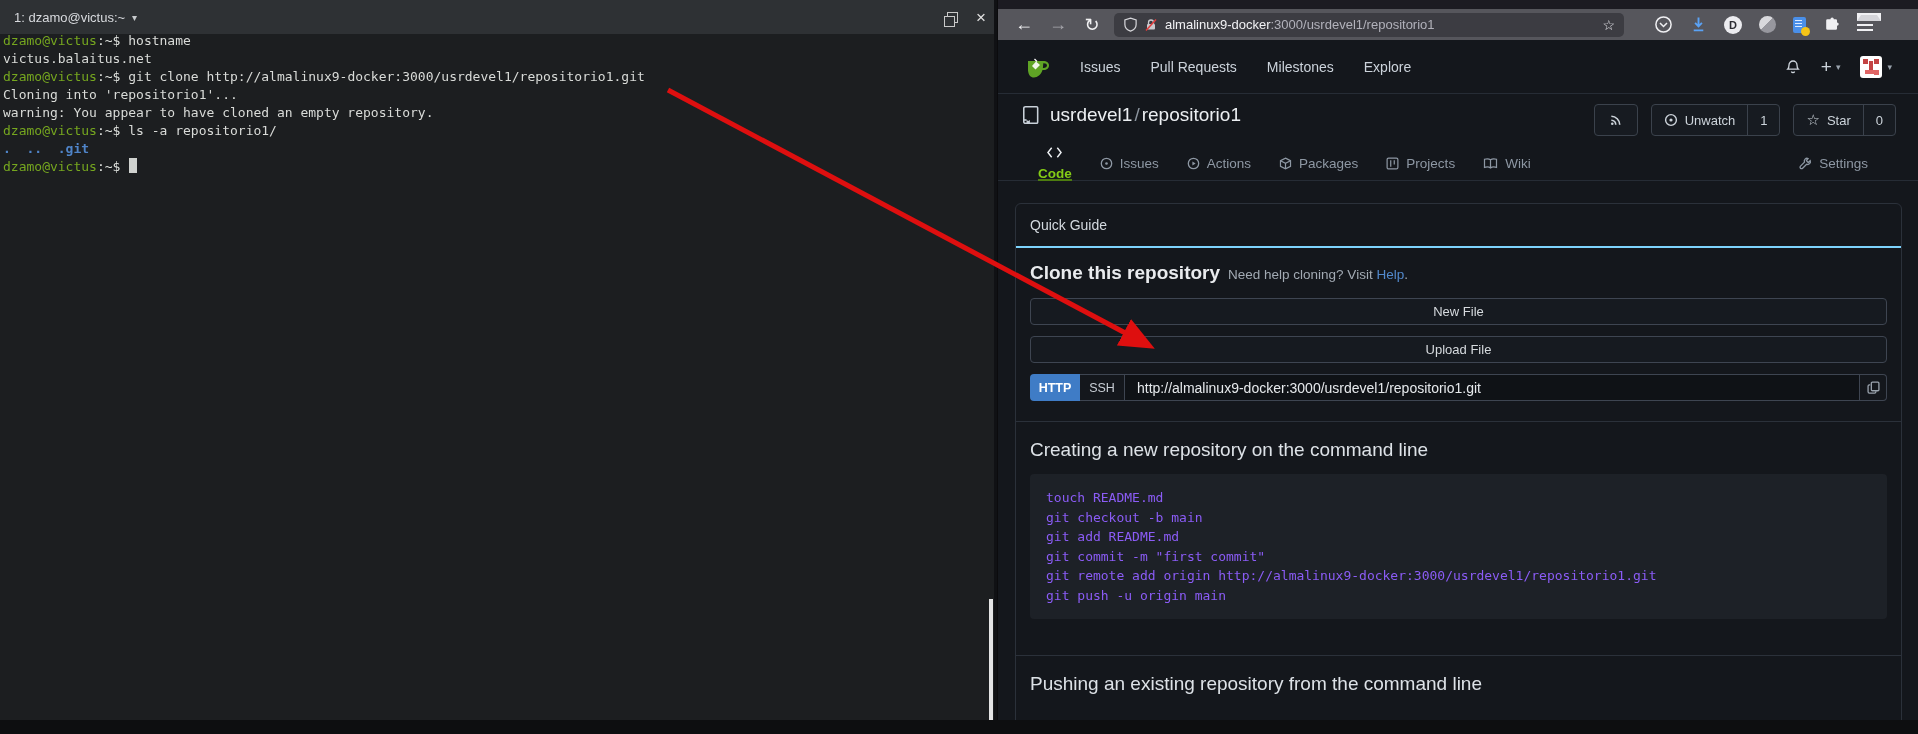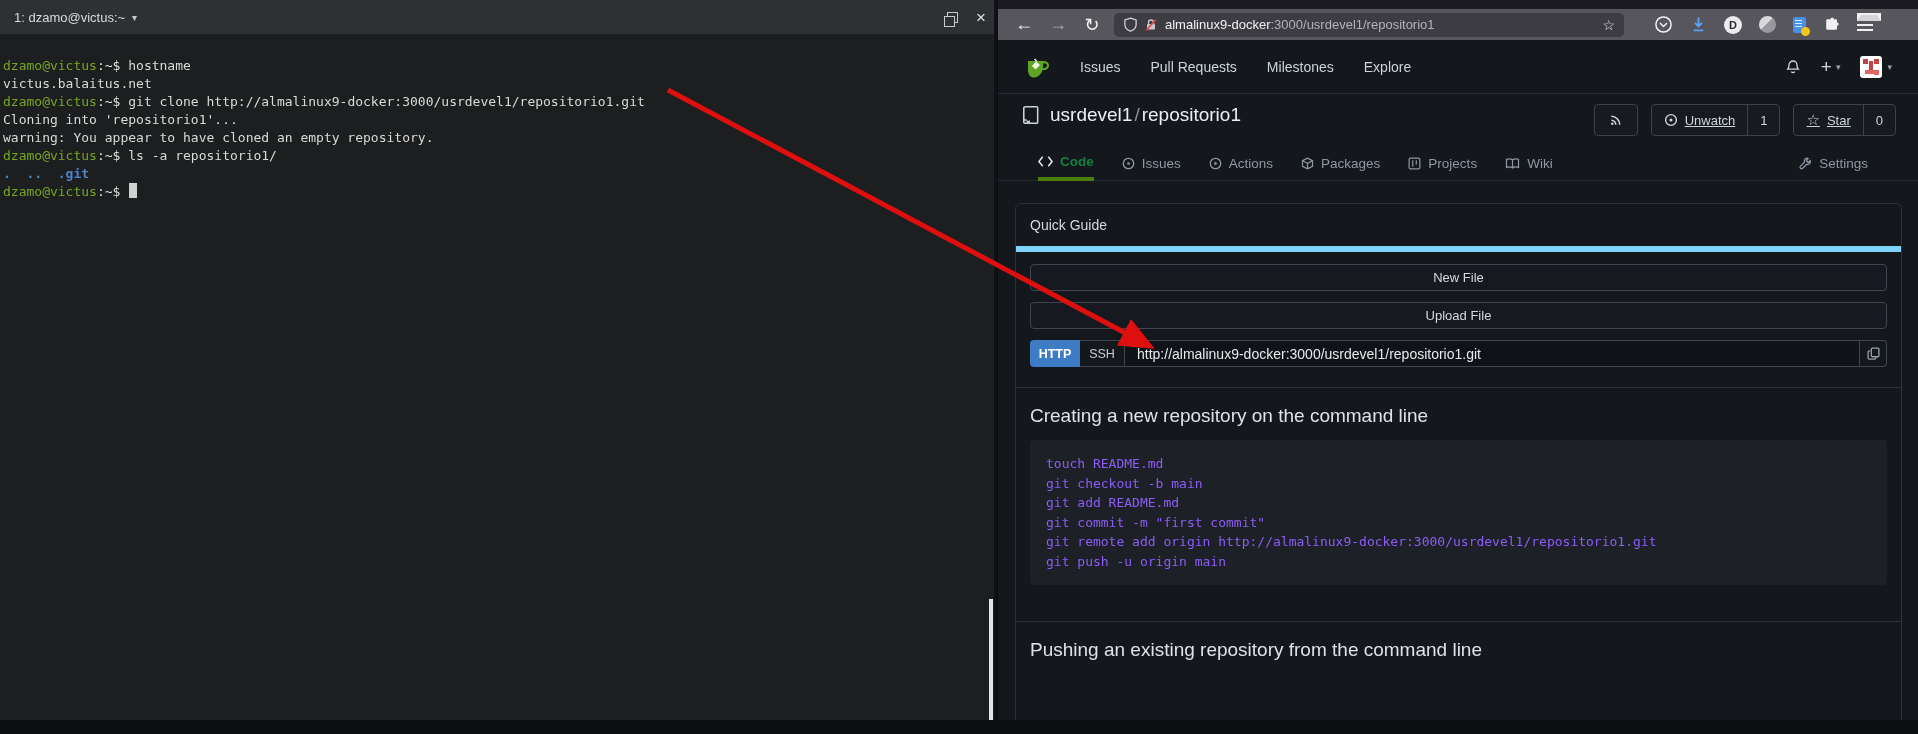--- a/index.html
+++ b/index.html
@@ -10,21 +10,21 @@
   .terminal{position:absolute;left:0;top:0;width:994px;height:734px;background:#1c1e20;}
   .term-titlebar{position:absolute;left:0;top:0;right:0;height:34px;background:#2e3134;
                  display:flex;align-items:center;}
   .term-title{margin-left:14px;font-size:13px;color:#d8dade;}
   .term-caret{margin-left:7px;font-size:10px;color:#c7c9cc;}
   .term-winbtns{position:absolute;right:8px;top:0;height:34px;display:flex;align-items:center;gap:18px;}
   .win-restore{width:9px;height:9px;border:1.5px solid #c9c9c9;position:relative;}
   .win-restore::after{content:"";position:absolute;left:-4px;top:3px;width:9px;height:9px;
                       border:1.5px solid #c9c9c9;background:#2e3134;}
   .win-close{font-size:17px;color:#e2e2e2;line-height:1;}
-  .term-body{position:absolute;left:3px;top:57px;right:6px;
+  .term-body{position:absolute;left:3px;top:32px;right:6px;
              font-family:"DejaVu Sans Mono",monospace;font-size:13px;line-height:18px;
              color:#d9dbd8;white-space:pre;}
   .p-user{color:#76a71f;}
   .p-rest{color:#dfe2de;}
   .t-dir{color:#4f84c8;font-weight:bold;}
   .t-cursor{display:inline-block;width:8px;height:15px;background:#cfd2cf;
             vertical-align:-2px;margin-left:1px;}
   .term-scrollbar{position:absolute;left:989px;top:599px;width:4px;height:135px;background:#e4e4e4;}
 
   
@@ -81,39 +81,39 @@
 
   .rheader{position:absolute;left:0;top:54px;right:0;height:52px;}
   .rtitle{position:absolute;left:24px;top:10px;display:flex;align-items:center;gap:10px;
           font-size:19px;color:#eceff2;}
   .rtitle .owner{font-weight:400;}
   .rtitle .slash{color:#8b949e;margin:0 2px;}
   .rtitle .rname{font-weight:normal;}
   .rbtns{position:absolute;right:22px;top:10px;display:flex;align-items:center;gap:13px;}
   .rbtn{display:flex;align-items:center;height:32px;border:1px solid #3b424c;border-radius:4px;
         background:#171b21;color:#cdd4db;font-size:13px;box-sizing:border-box;}
-  .rbtn .seg{display:flex;align-items:center;gap:7px;padding:0 12px;text-decoration:underline;}
+  .rbtn .seg{display:flex;align-items:center;gap:7px;padding:0 12px;}
   .rbtn .cnt{border-left:1px solid #3b424c;padding:0 12px;align-self:stretch;
              display:flex;align-items:center;}
   .rbtn.iconic{width:44px;justify-content:center;}
   .star-glyph{font-size:15px;color:#cdd4db;}
 
   .gtabs{position:absolute;left:0;top:106px;right:0;height:35px;display:flex;align-items:center;
          padding:0 34px 0 40px;box-sizing:border-box;border-bottom:1px solid #262c35;}
   .gtab{display:flex;align-items:center;gap:7px;font-size:13.5px;color:#8e98a4;margin-right:28px;
         height:35px;box-sizing:border-box;text-decoration:none;}
   .gtab svg{stroke:#8e98a4;}
-  .gtab.active{color:#15803d;border-bottom:4px solid #4d7c0f;font-weight:bold;}
+  .gtab.active{color:#84cc16;border-bottom:2px solid #4d7c0f;font-weight:bold;flex-direction:column;}
   .gtab.active svg{stroke:#f0f3f6;}
   .gtab.right{margin-left:auto;margin-right:16px;}
 
   .content{position:absolute;left:0;top:141px;right:0;bottom:0;}
   .panel{position:absolute;left:17px;top:22px;width:887px;height:700px;
          border:1px solid #2b313a;border-radius:6px;box-sizing:border-box;}
-  .panel-h{height:42px;line-height:42px;padding:0 14px;border-bottom:6px solid #7dd3fc;
+  .panel-h{height:42px;line-height:42px;padding:0 14px;border-bottom:2px solid #7dd3fc;
            font-size:14px;color:#d4dae0;}
   .panel-body{padding:12px 14px 0;}
   .clone-head{margin:2px 0 14px;display:flex;align-items:baseline;gap:8px;}
   .clone-title{font-size:19px;font-weight:bold;color:#e9ebee;}
   .clone-help{font-size:13.5px;color:#a2aab3;}
   .clone-help a{color:#5289cc;text-decoration:none;}
   .wbtn{height:27px;margin-bottom:11px;border:1px solid #3e4551;border-radius:4px;
         background:#161a20;color:#d6dade;font-size:13px;display:flex;align-items:center;
         justify-content:center;box-sizing:border-box;}
   .clone-row{display:flex;height:27px;}
@@ -331,20 +331,27 @@
           </svg>
           <span>Settings</span>
         </a>
       </div>
 
       <div class="content">
         <div class="panel">
           <div class="panel-h">Quick Guide</div>
           <div class="panel-body">
 
+            <div class="clone-head">
+              <span class="clone-title">Clone this repository</span>
+              <span class="clone-help">
+                <span>Need help cloning? Visit</span>
+                <a>Help</a><span>.</span>
+              </span>
+            </div>
 
             <div class="wbtn">New File</div>
             <div class="wbtn">Upload File</div>
 
             <div class="clone-row">
               <span class="proto-http">HTTP</span>
               <span class="proto-ssh">SSH</span>
               <span class="clone-url">http://almalinux9-docker:3000/usrdevel1/repositorio1.git</span>
               <span class="copy-btn">
                 <svg class="oct" width="13" height="13" viewBox="0 0 12 12" fill="none" stroke="#9aa3ad" stroke-width="1.2">

